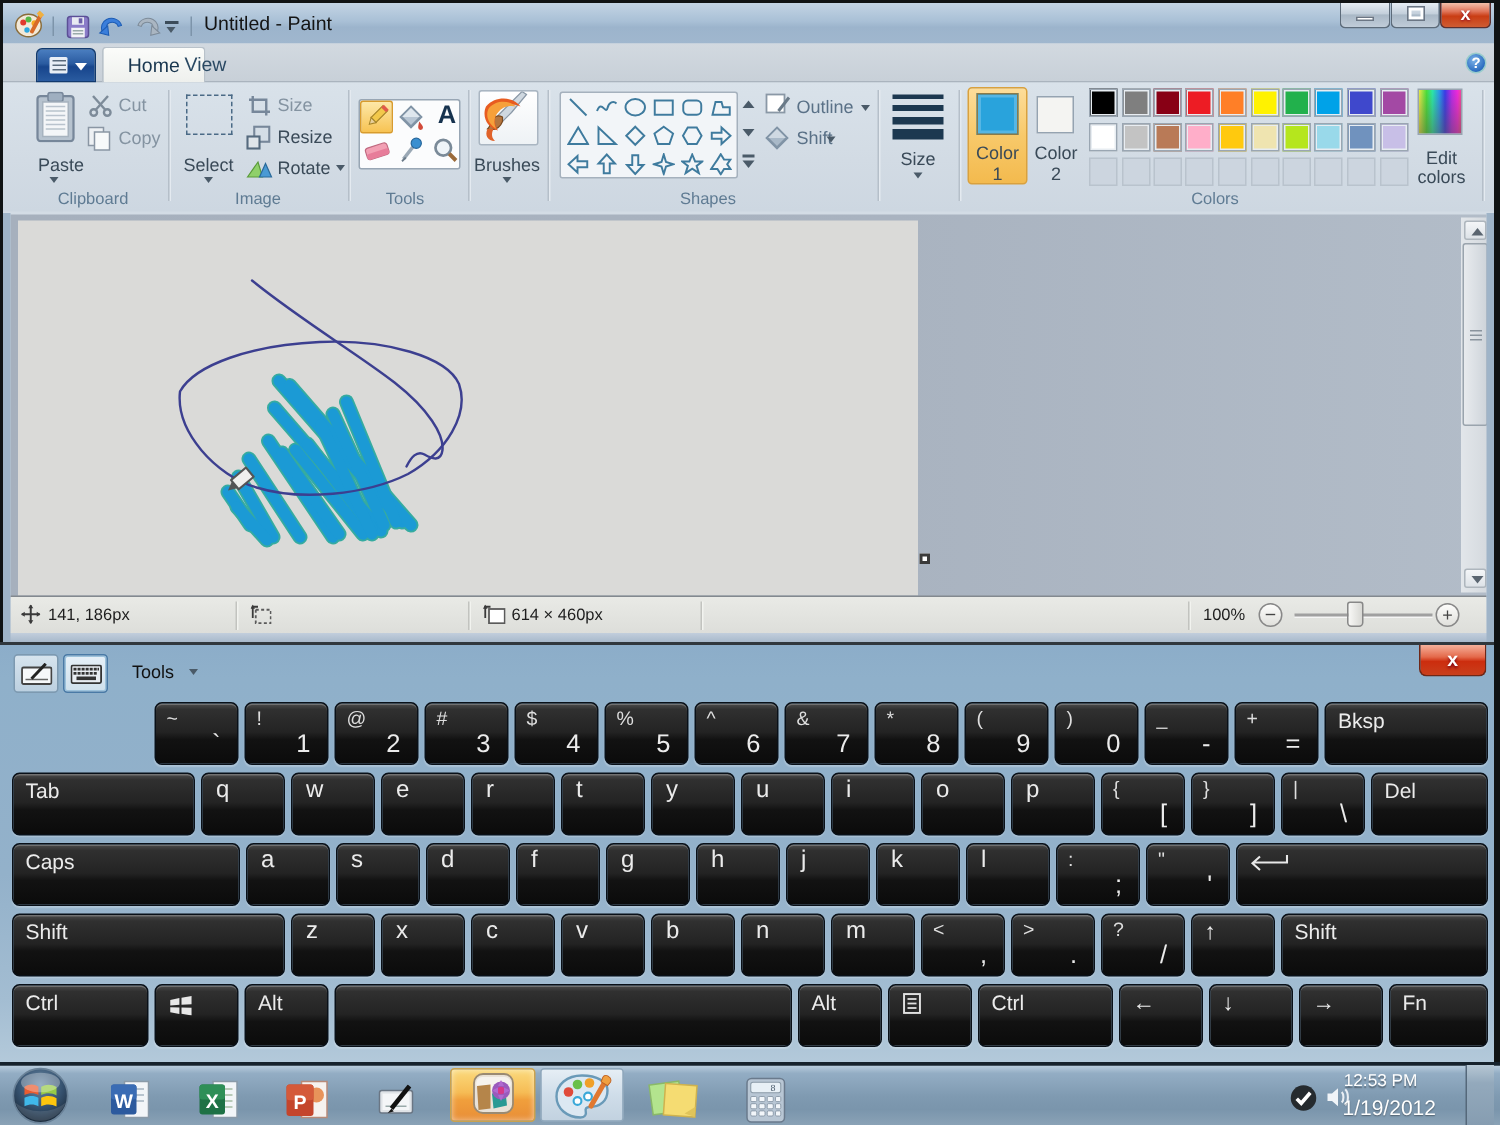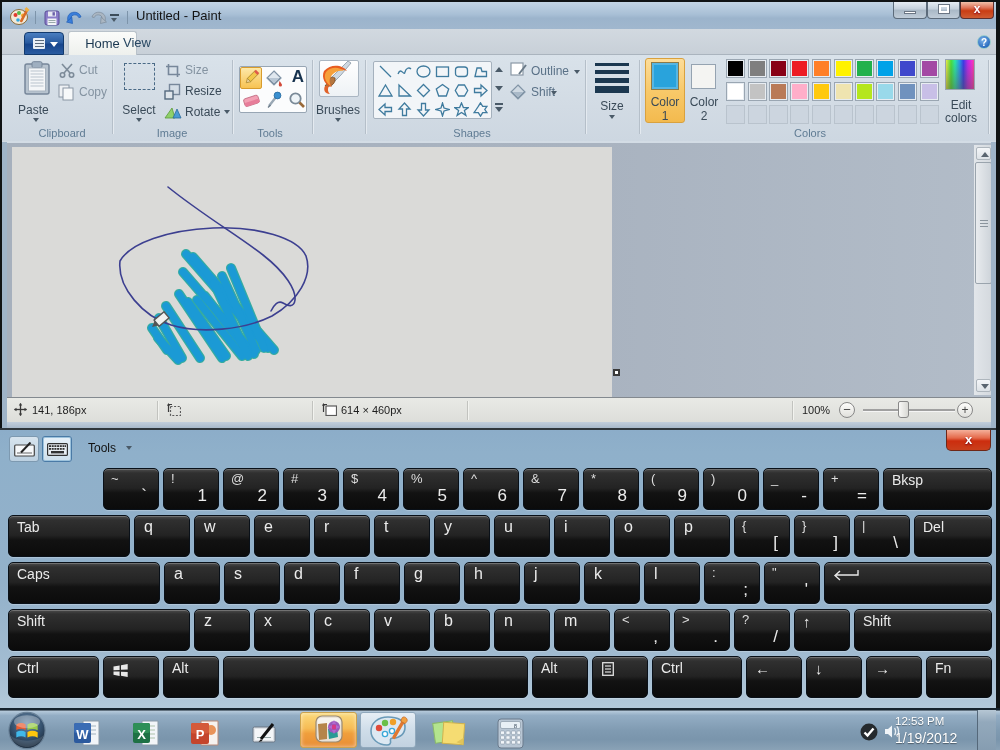--- a/index.html
+++ b/index.html
@@ -115,21 +115,21 @@
 <rect x="4.5" y="7" width="17" height="23" fill="#f4f6f8" stroke="#a7b3bf"></rect>
 <g stroke="#b9c3cd" stroke-width="1">
 <line x1="6.5" y1="10" x2="19.5" y2="10"></line>
           <line x1="6.5" y1="13" x2="19.5" y2="13"></line>
 <line x1="6.5" y1="16" x2="19.5" y2="16"></line>
           <line x1="6.5" y1="19" x2="19.5" y2="19"></line>
 <line x1="6.5" y1="22" x2="19.5" y2="22"></line>
           <line x1="6.5" y1="25" x2="19.5" y2="25"></line>
         </g>
       </svg>
-      <div class="ab rtxt" style="left:16px;top:48px;width:38px;text-align:left">Paste</div>
+      <div class="ab rtxt" style="left:16px;top:48px;width:38px;text-align:right">Paste</div>
       <div class="ab dd" style="left:31px;top:63px"></div>
       <svg class="ab" style="left:57px;top:8px" width="16" height="15" viewBox="0 0 16 15">
 <g stroke="#7d8b99" stroke-width="1.6" fill="none">
 <line x1="3" y1="1" x2="11" y2="10"></line>
           <line x1="13" y1="1" x2="5" y2="10"></line>
 <circle cx="3.5" cy="12" r="2.2"></circle>
           <circle cx="12.5" cy="12" r="2.2"></circle>
         </g>
       </svg>
       <div class="ab" style="left:77px;top:8px;font-size:12px;color:#8493a1">Cut</div>
@@ -800,16 +800,16 @@
     </svg>
     <svg class="ab" style="left:860px;top:15px" width="18" height="18" viewBox="0 0 18 18">
 <circle cx="9" cy="9" r="8.5" fill="#252a2e"></circle>
 <path d="M4.5 9.5 L7.5 12.5 L13.5 5.5" fill="none" stroke="#fff" stroke-width="2.4"></path>
     </svg>
     <svg class="ab" style="left:884px;top:16px" width="18" height="15" viewBox="0 0 18 15">
 <path d="M1 5 L4 5 L8 1.5 L8 13.5 L4 10 L1 10 Z" fill="#f0f4f8" stroke="#c" stroke-width="0"></path>
 <path d="M10.5 4 C12 5.5 12 9.5 10.5 11" fill="none" stroke="#e8eef4" stroke-width="1.4"></path>
 <path d="M12.8 2.2 C15.2 4.5 15.2 10.5 12.8 12.8" fill="none" stroke="#e8eef4" stroke-width="1.4"></path>
     </svg>
-    <div class="ab" style="left:895px;top:7px;width:72px;text-align:left;font-size:11.5px;color:#fff;text-shadow:0 1px 1px rgba(0,0,0,.4)">12:53 PM</div>
+    <div class="ab" style="left:873px;top:7px;width:72px;text-align:right;font-size:11.5px;color:#fff;text-shadow:0 1px 1px rgba(0,0,0,.4)">12:53 PM</div>
     <div class="ab" style="left:895px;top:22px;width:72px;text-align:left;font-size:14px;color:#fff;text-shadow:0 1px 1px rgba(0,0,0,.4)">1/19/2012</div>
     <div class="ab" style="left:977px;top:2px;width:19px;height:40px;border-left:1px solid #55687a;
 background:linear-gradient(180deg,#b6c7d4 0%,#93a9bc 30%,#869db1 100%)"></div>
   </div>
 </body></html>

